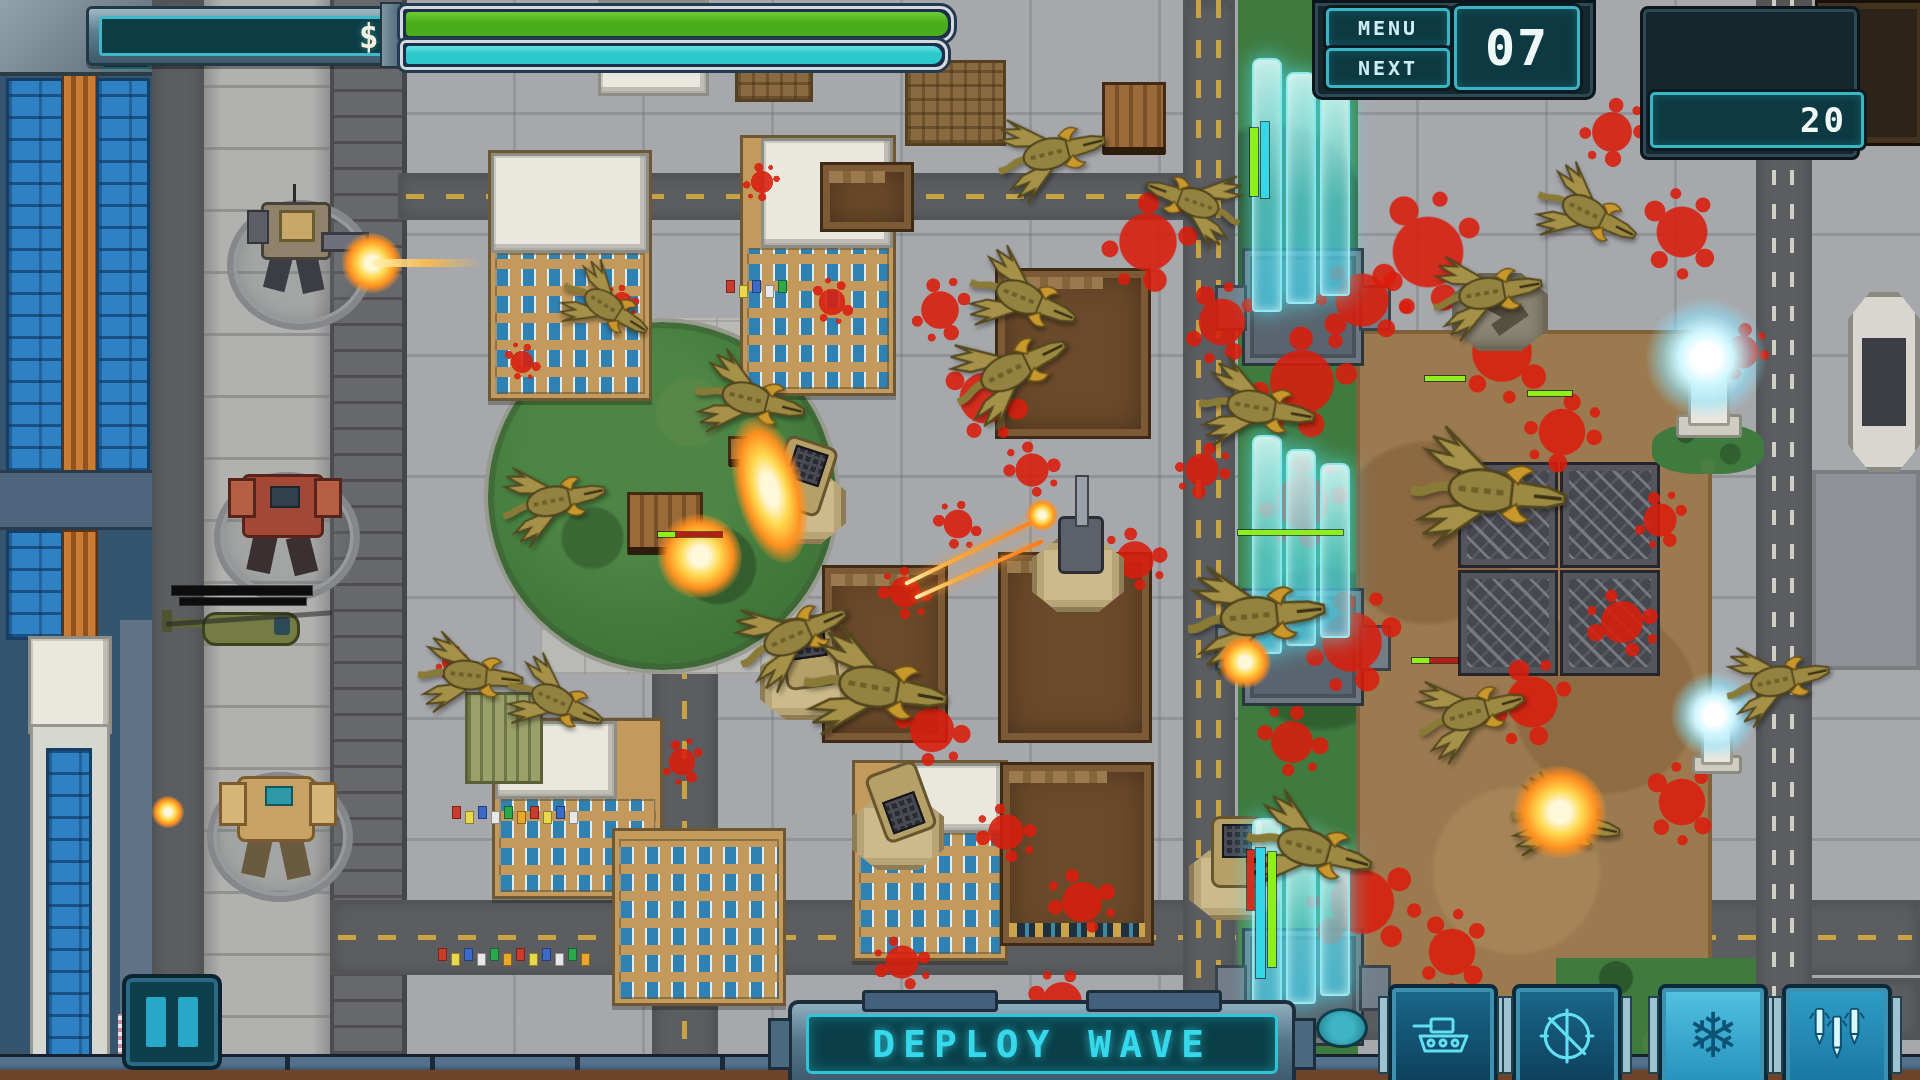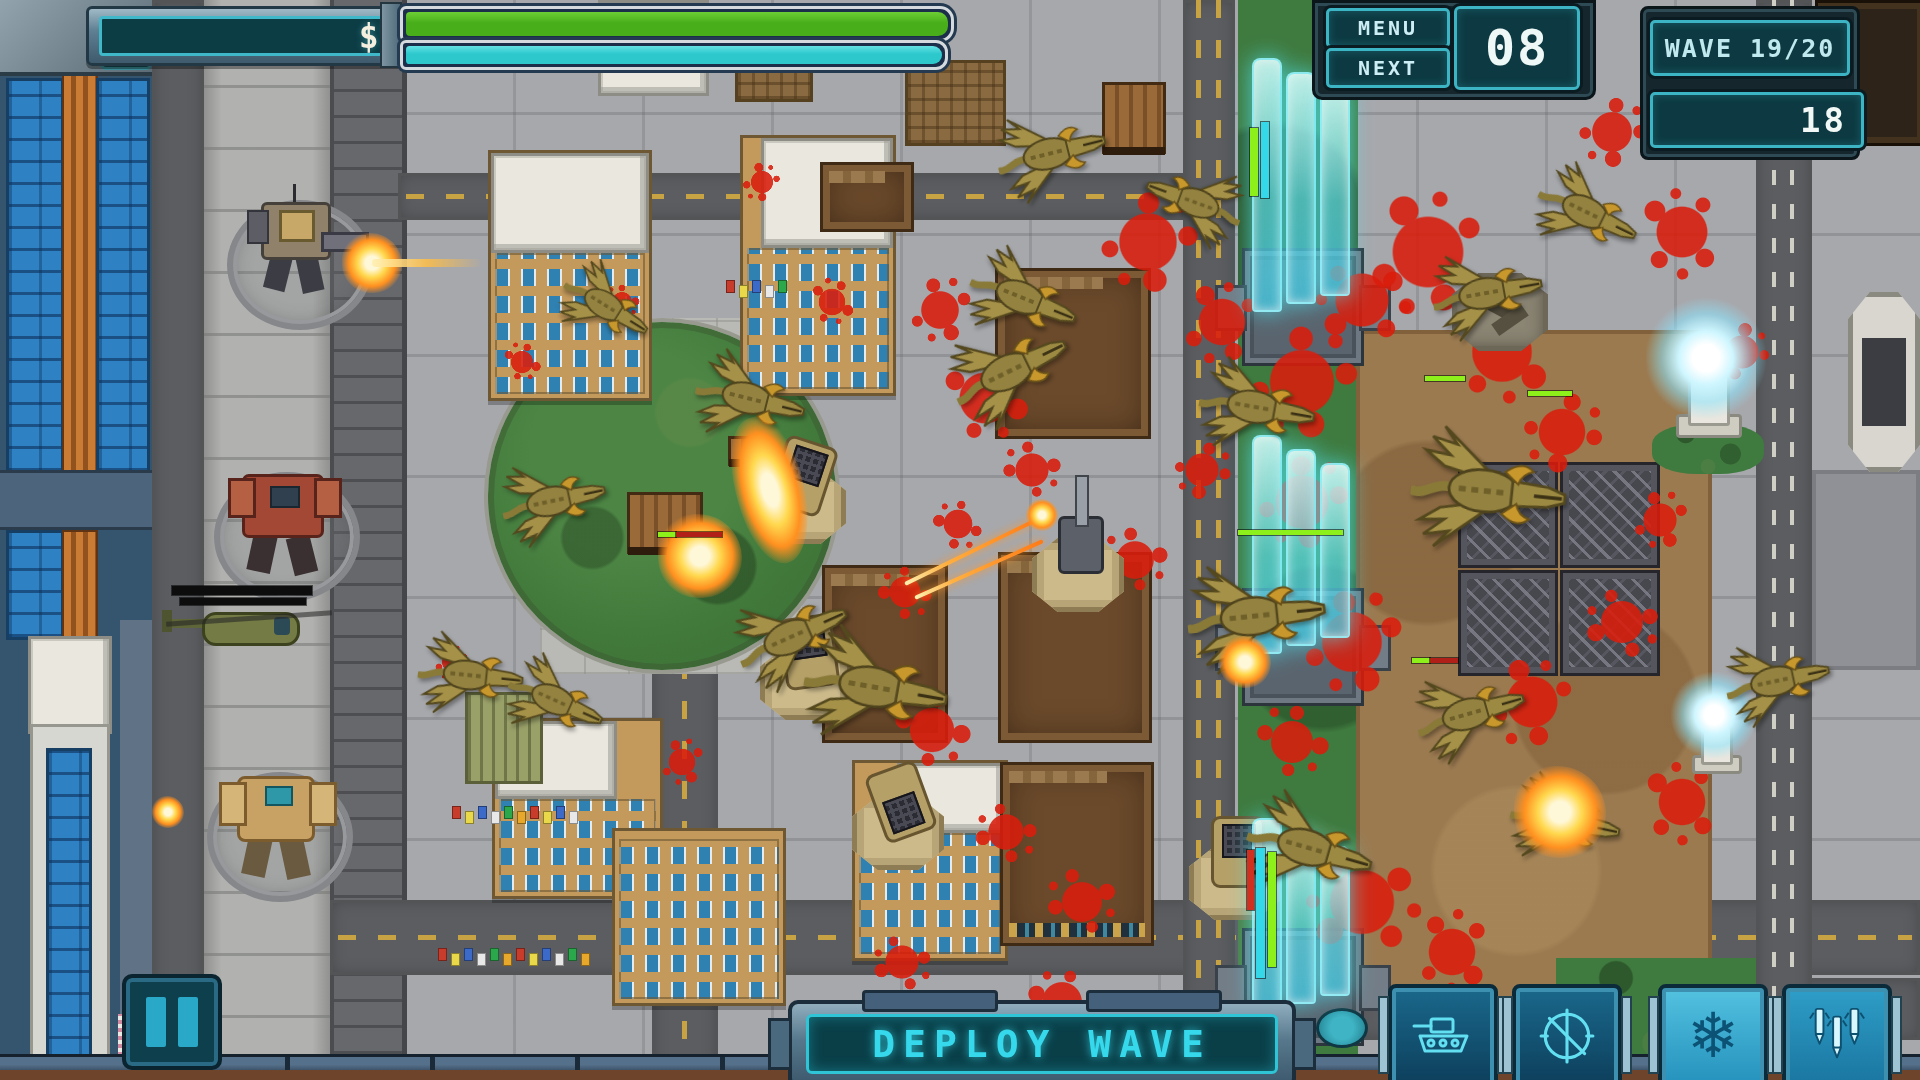--- a/index.html
+++ b/index.html
@@ -654,25 +654,24 @@
   <div class="abs bar bar-health hud">
     <div class="bar-fill" id="healthFill" style="width: calc(100% - 6px); background: linear-gradient(rgb(109, 207, 53), rgb(72, 174, 26) 45%);"></div>
   </div>
   <div class="abs bar bar-shield hud">
     <div class="bar-fill" id="shieldFill" style="width: calc(100% - 6px); background: linear-gradient(rgb(99, 226, 228), rgb(44, 200, 204) 45%);"></div>
   </div>
 
   <div class="abs nw-back hud"></div>
   <div class="abs badge badge-next hud">MENU</div>
   <div class="abs badge badge-wave hud">NEXT</div>
-  <div class="abs count-box hud">08</div>
+  <div class="abs count-box hud">07</div>
 
   <div class="abs wr-back hud"></div>
-  <div class="abs badge wave-label hud">WAVE 19/20</div>
-  <div class="abs badge enemy-count hud">18</div>
+  <div class="abs badge enemy-count hud">20</div>
 
   <div class="abs deploy-wrap hud">
     <div class="dtab" style="left:70px"></div>
     <div class="dtab" style="right:70px"></div>
     <div class="dlug" style="left:-24px"></div>
     <div class="dlug" style="right:-24px"></div>
     <div class="deploy-screen">DEPLOY WAVE</div>
   </div>
 
   <div class="abs pause-btn hud">

